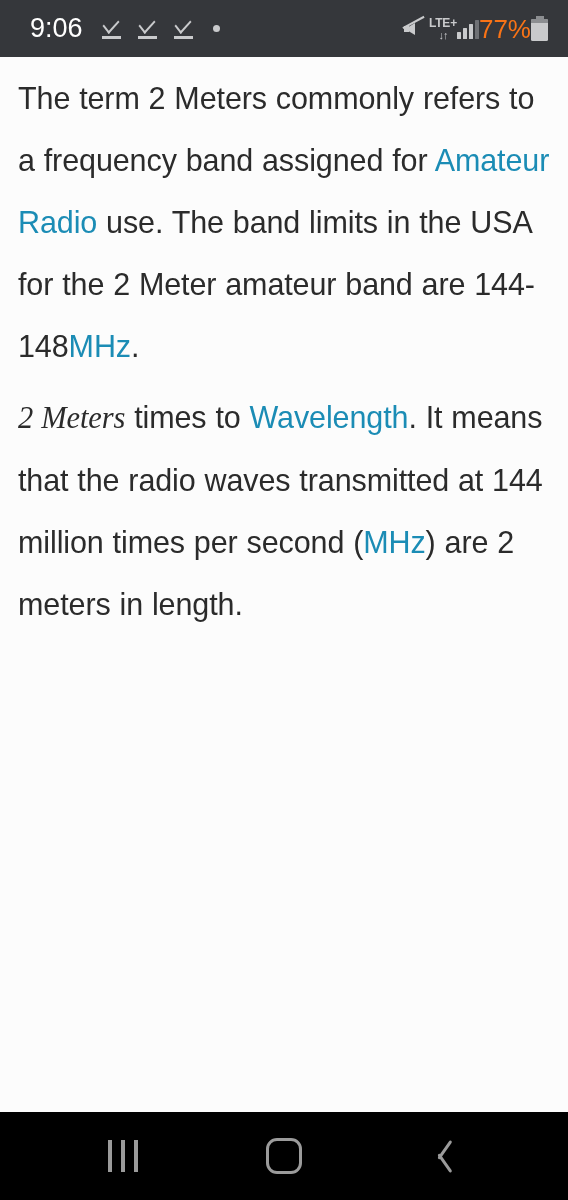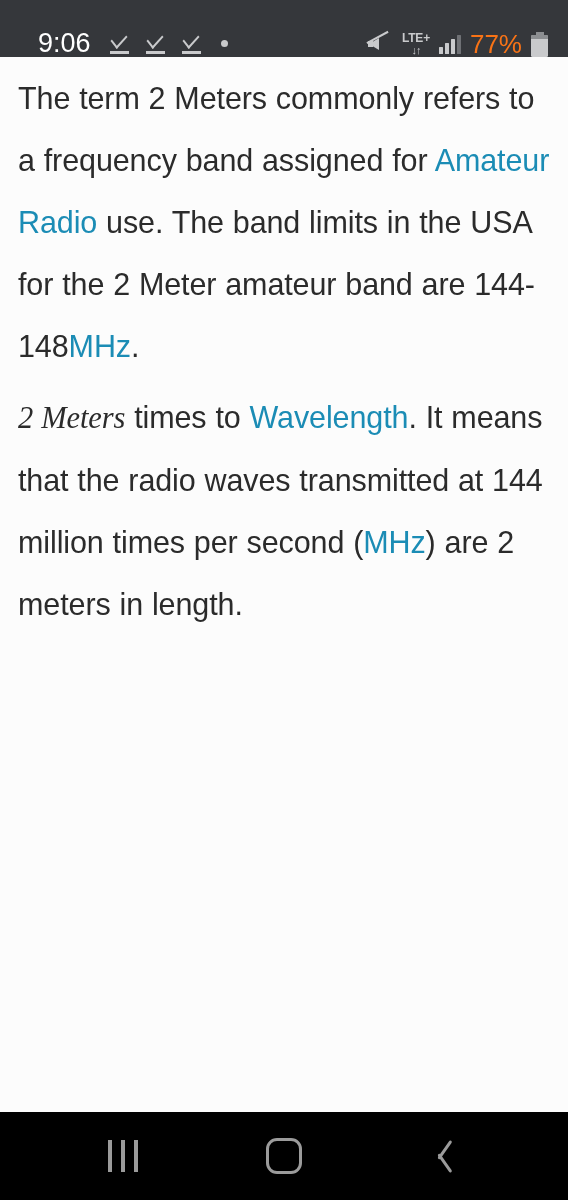--- a/index.html
+++ b/index.html
@@ -15,22 +15,22 @@
     background:#fcfcfc;
     display:flex; flex-direction:column;
   }
 
   
   #status-bar {
     height:57px;
     flex:0 0 57px;
     background:#35373b;
     display:flex;
-    align-items:flex-end;
-    padding:0 20px 0 38px;
+    align-items:center;
+    padding:0 20px 0 30px;
     color:#f2f2f2;
   }
   #status-left { display:flex; align-items:center; }
   #clock {
     font-size:27px;
     letter-spacing:0px;
     color:#ffffff;
     font-weight:400;
     line-height:1;
     margin-right:18px;
@@ -48,21 +48,21 @@
     position:absolute; left:1px; bottom:1px;
     width:19px; height:2.8px; background:#c9cacc;
   }
   .dot-icon {
     width:7px; height:7px; border-radius:50%;
     background:#c9cacc; display:block; margin-left:4px;
   }
 
   #status-spacer { flex:1 1 auto; }
 
-  #status-right { display:flex; align-items:center; gap:9px; }
+  #status-right { display:flex; align-items:center; }
 
   .mute-icon { width:26px; height:22px; position:relative; display:block; }
   .mute-icon .spk {
     position:absolute; left:2px; top:5px;
     width:0; height:0;
     border-top:6px solid transparent;
     border-bottom:6px solid transparent;
     border-right:10px solid #c9cacc;
   }
   .mute-icon .box {

